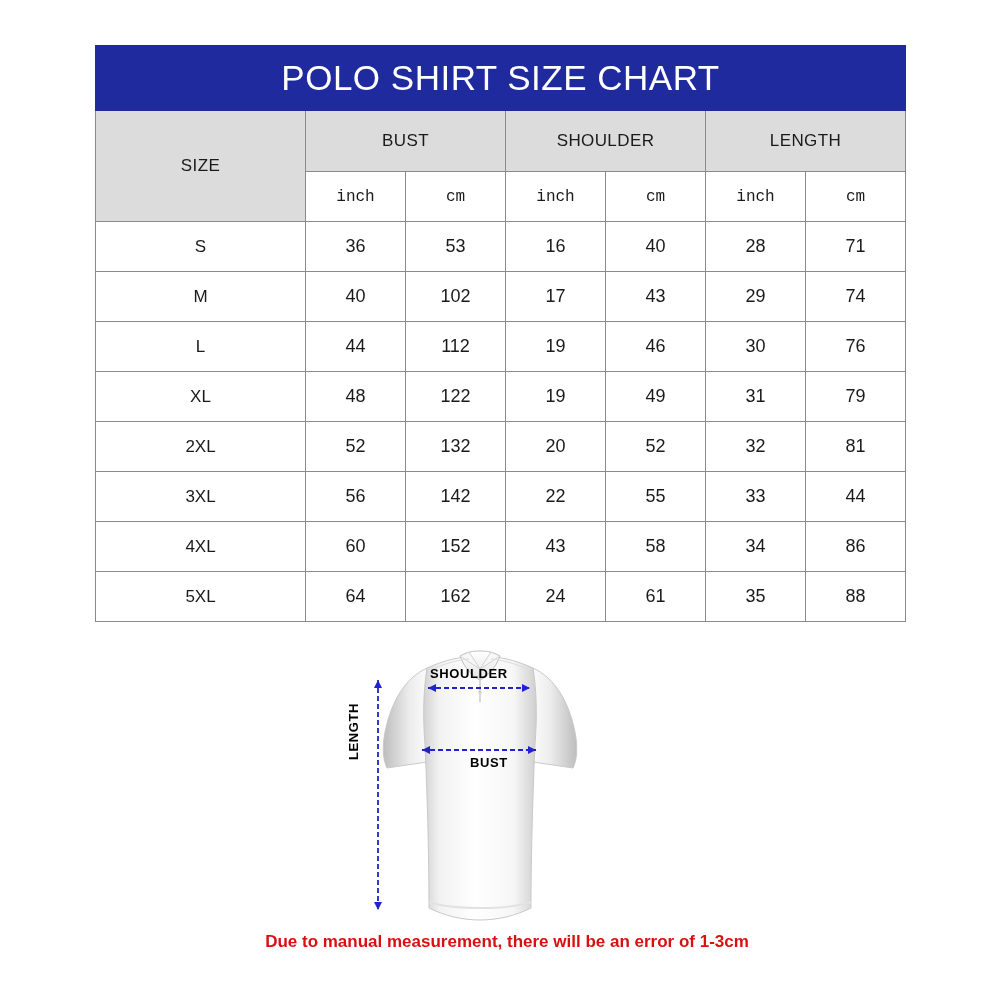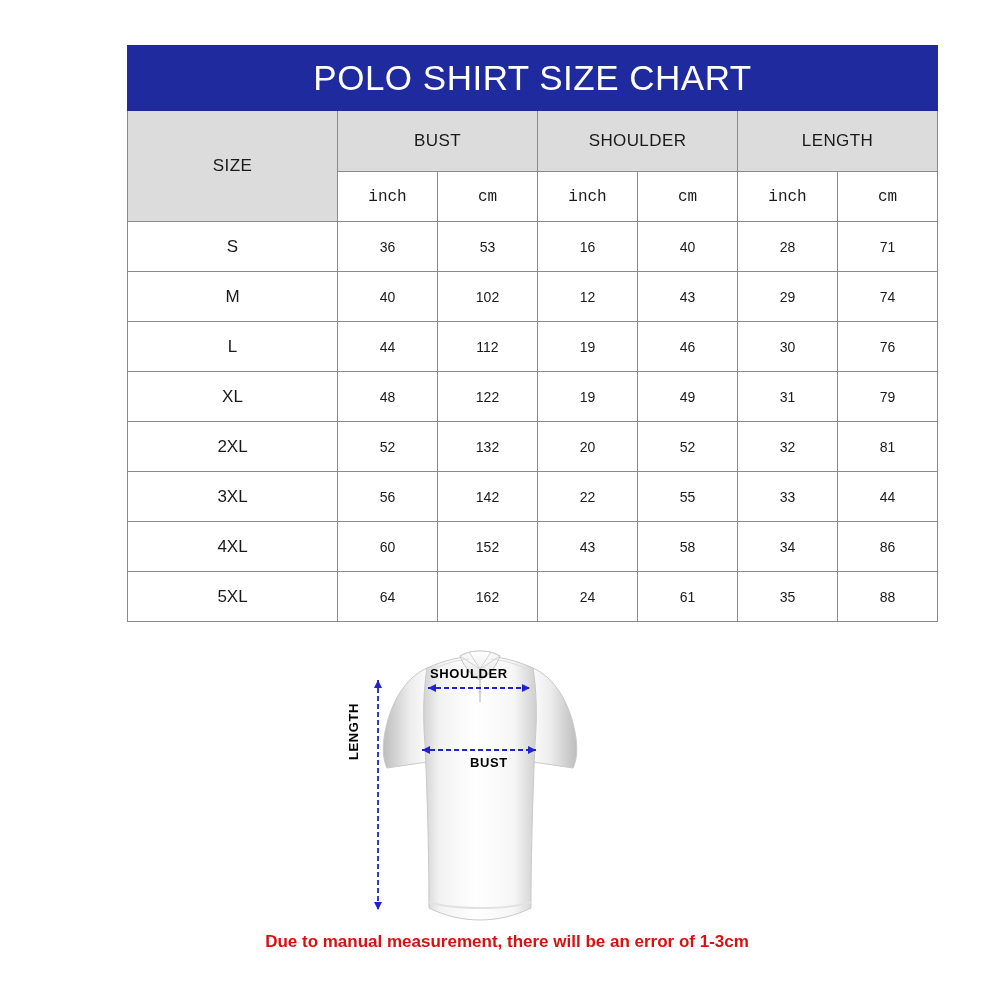--- a/index.html
+++ b/index.html
@@ -26,21 +26,20 @@
   .chart-wrap {
     position: absolute;
     left: 95px;
     top: 45px;
     width: 810px;
   }
   table.size-chart {
     width: 810px;
     border-collapse: collapse;
     table-layout: fixed;
-    margin-left: 32px;
   }
   table.size-chart td, table.size-chart th {
     border: 1px solid #8a8a8a;
     text-align: center;
     vertical-align: middle;
     font-weight: normal;
   }
   .title-cell {
     background: #1f2a9e;
     color: #ffffff;
@@ -62,21 +61,21 @@
     font-size: 16px;
     height: 47px;
     font-family: Liberation Mono, monospace;
   }
   .size-cell {
     font-weight: bold;
     font-size: 17px;
     height: 47px;
   }
   .val-cell {
-    font-size: 14px;
+    font-size: 18px;
     height: 47px;
   }
 
   
   .diagram {
     position: absolute;
     left: 330px;
     top: 630px;
     width: 340px;
     height: 290px;
@@ -174,21 +173,21 @@
           <td class="val-cell">53</td>
           <td class="val-cell">16</td>
           <td class="val-cell">40</td>
           <td class="val-cell">28</td>
           <td class="val-cell">71</td>
         </tr>
         <tr>
           <td class="size-cell">M</td>
           <td class="val-cell">40</td>
           <td class="val-cell">102</td>
-          <td class="val-cell">12</td>
+          <td class="val-cell">17</td>
           <td class="val-cell">43</td>
           <td class="val-cell">29</td>
           <td class="val-cell">74</td>
         </tr>
         <tr>
           <td class="size-cell">L</td>
           <td class="val-cell">44</td>
           <td class="val-cell">112</td>
           <td class="val-cell">19</td>
           <td class="val-cell">46</td>

